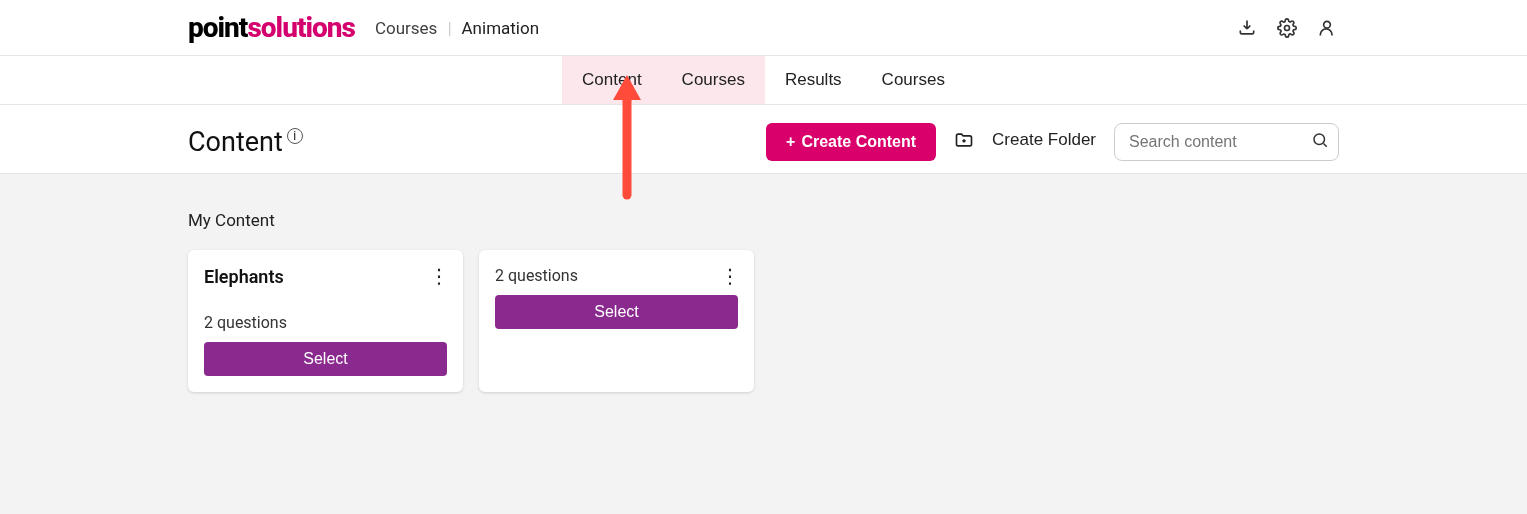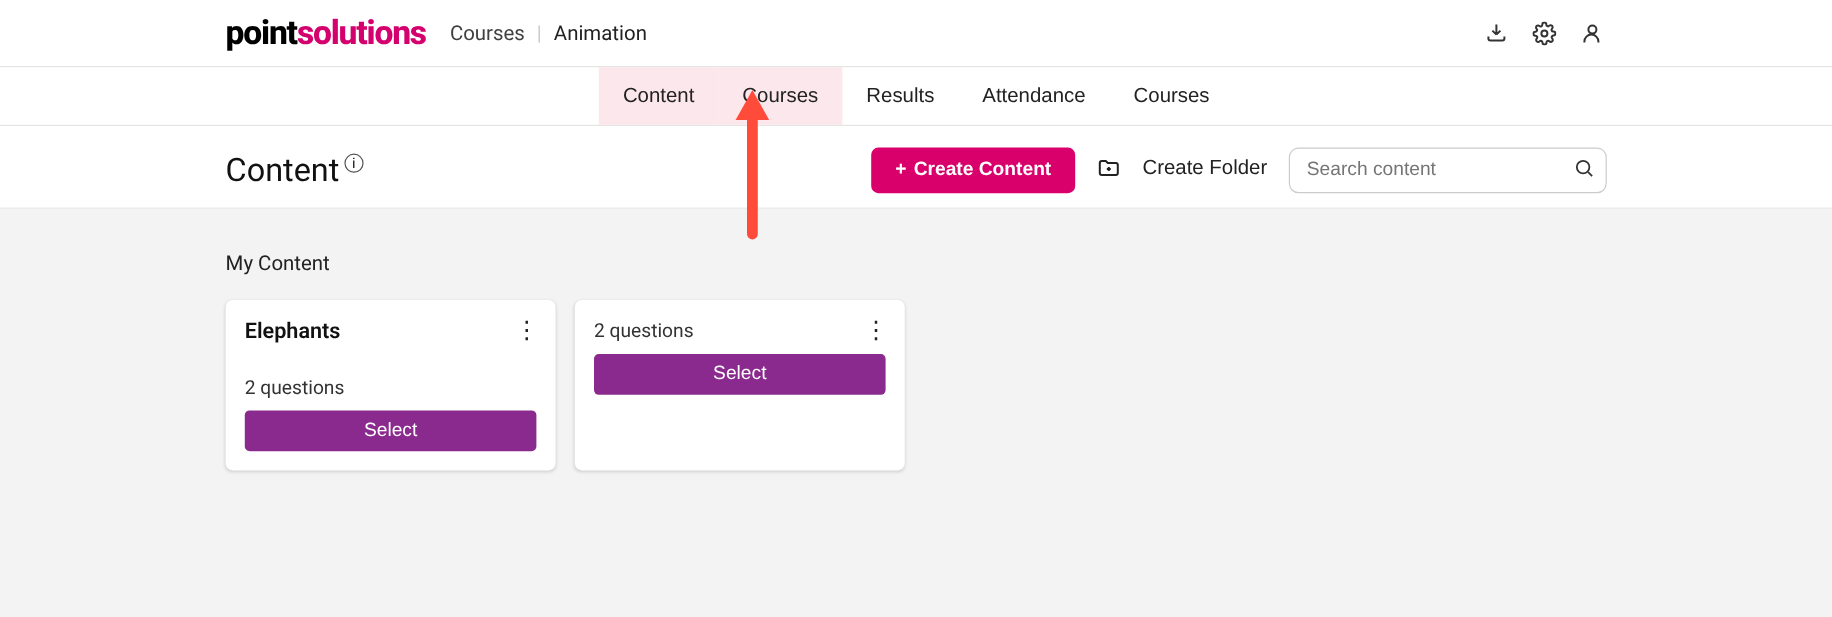--- a/index.html
+++ b/index.html
@@ -123,21 +123,21 @@
     .search-wrap {
       position: relative;
       display: flex;
       align-items: center;
     }
     .search-input {
       border: 1px solid #ccc;
       border-radius: 8px;
       padding: 9px 40px 9px 14px;
       font-size: 16px;
-      width: 265px;
+      width: 225px;
       outline: none;
     }
     .search-icon-pos {
       position: absolute;
       right: 10px;
       top: 50%;
       transform: translateY(-50%);
       pointer-events: none;
     }
     .main {
@@ -233,21 +233,20 @@
           <path d="M4 21v-1a7 7 0 0 1 14 0v1"></path>
         </svg>
     </button>
   </div>
 </div>
 
 <div class="tabs">
   <button class="tab highlight">Content</button>
   <button class="tab highlight">Courses</button>
   <button class="tab">Results</button>
-  <button class="tab">Attendance</button>
   <button class="tab">Courses</button>
 </div>
 
 <div class="content-header">
   <div class="page-title">
     <span>Content</span>
     <span class="info-icon">i</span>
   </div>
   <div class="actions">
     <button class="btn-primary">

